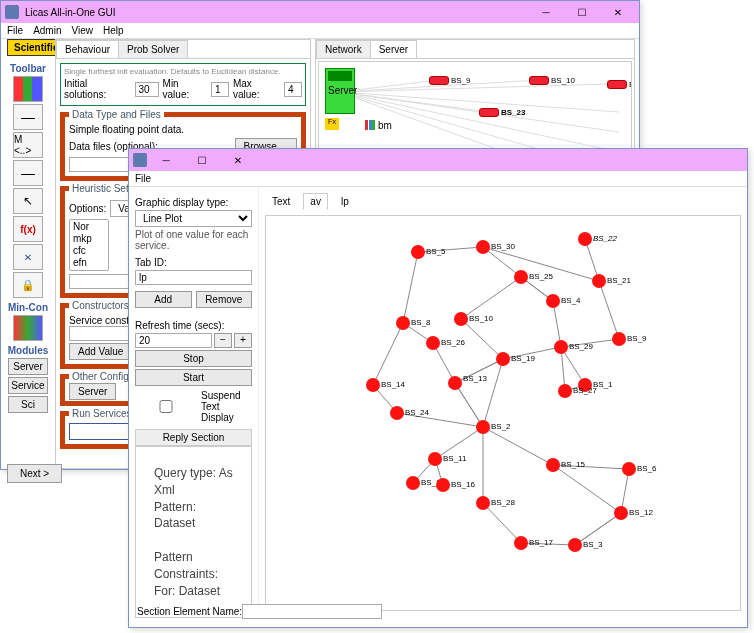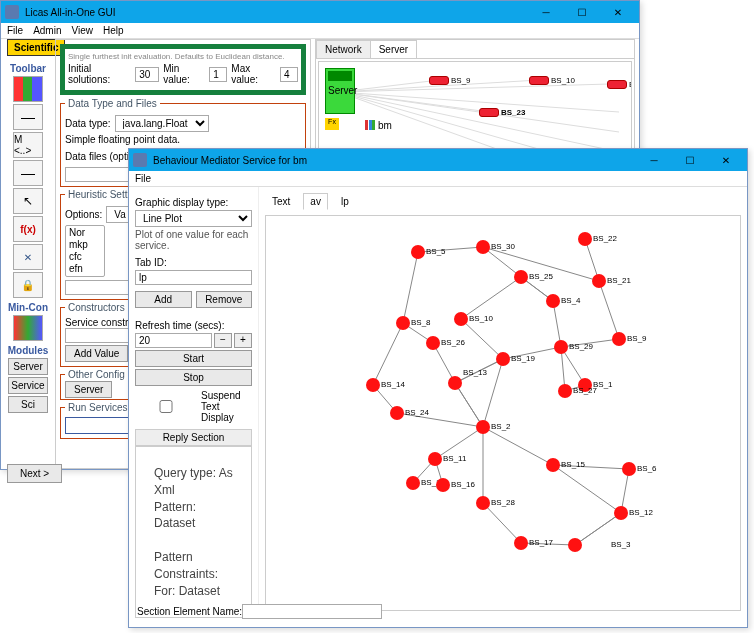--- a/index.html
+++ b/index.html
@@ -1,18 +1,18 @@
 <!DOCTYPE html>
 <html><head>
 <meta charset="utf-8">
 <style>
 *{box-sizing:border-box;margin:0;padding:0;font-family:"Segoe UI",Tahoma,sans-serif;font-size:10px}
 body{background:#fff;width:754px;height:633px;position:relative;overflow:hidden}
 .win{position:absolute;background:#fff;border:1px solid #7896c4;box-shadow:2px 2px 6px rgba(0,0,0,.15)}
-.tbar{display:flex;align-items:center;height:22px;padding:0 4px;background:#0ea5e9}
+.tbar{display:flex;align-items:center;height:22px;padding:0 4px;background:#f0abfc}
 .tbar .ico{width:14px;height:14px;background:#5a7ab0;border-radius:2px;margin-right:6px}
 .tbar .ttl{flex:1}
 .wbtn{display:flex;gap:10px;padding-right:4px}
 .wbtn span{cursor:pointer;width:26px;text-align:center}
 .menubar{display:flex;gap:10px;padding:2px 6px;border-bottom:1px solid #ddd}
 .menubar span{cursor:pointer}
 .body{position:relative;padding:4px}
 .scibtn{position:absolute;left:6px;top:0;background:#ffd400;border:1px solid #333;padding:2px 6px;font-weight:bold;color:#000}
 .tbcol{position:absolute;left:6px;top:20px;width:42px}
 .tbcol .hdr{text-align:center;font-weight:bold;margin:4px 0 2px;color:#3a5aa0}
@@ -26,21 +26,21 @@
 .tbcol .lock::before{content:"🔒";font-size:11px}
 .tbcol .cons{background:linear-gradient(90deg,#f33,#3a3,#55f)}
 .modbtn{width:40px;border:1px solid #999;background:#e9e9e9;margin:2px auto;text-align:center;padding:2px 0;cursor:pointer}
 .panel{position:absolute;left:54px;top:0;right:4px;height:430px;display:flex;gap:4px}
 .lpan{width:256px;border:1px solid #ccc}
 .rpan{flex:1;border:1px solid #ccc}
 .tabs{display:flex;border-bottom:1px solid #ccc}
 .tab{padding:3px 8px;border:1px solid #ccc;border-bottom:none;background:#fff;margin-right:-1px;cursor:pointer}
 .tab.off{background:#eee}
 .pcontent{padding:4px;font-size:9px}
-fieldset{border:1px solid #c2410c;margin:2px 0;padding:4px}
+fieldset{border:5px solid #c2410c;margin:2px 0;padding:4px}
 legend{padding:0 3px;color:#456}
 .row{display:flex;align-items:center;gap:4px;margin:2px 0}
 input[type=text],select{border:1px solid #aaa;padding:1px 3px;font-size:10px;background:#fff}
 input[type=text]{width:100%}
 .btn{border:1px solid #999;background:#e9e9e9;padding:2px 8px;cursor:pointer;text-align:center}
 .runbox{border:1px solid #3a5aa0;padding:2px;text-align:center;color:#358}
 .nextbtn{position:absolute;left:6px;top:425px;border:1px solid #999;background:#e9e9e9;padding:3px 12px}
 .netview{position:relative;height:calc(100% - 22px);border:1px solid #ccc;margin:2px;overflow:hidden}
 .srv{position:absolute;left:6px;top:6px;width:30px;height:46px;background:#3bd93b;border:1px solid #080;font-size:7px;padding:2px}
 .fx2{position:absolute;left:6px;top:56px;width:14px;height:12px;background:#ffd400;font-size:7px;text-align:center}
@@ -112,37 +112,37 @@
    <div class="hdr">Min-Con</div>
    <div class="ic cons"></div>
    <div class="hdr">Modules</div>
    <div class="modbtn">Server</div>
    <div class="modbtn">Service</div>
    <div class="modbtn">Sci</div>
   </div>
 
   <div class="panel">
    <div class="lpan">
+    <div class="tabs">
+     <div class="tab">Behaviour</div>
+     <div class="tab off">Prob Solver</div>
+    </div>
     <div class="pcontent">
-     <div style="border:5px solid #15803d;padding:3px;margin-bottom:3px">
+     <div style="border:1px solid #15803d;padding:3px;margin-bottom:3px">
       <div style="color:#888;font-size:8px">Single furthest init evaluation. Defaults to Euclidean distance.</div>
       <div class="row">
        <span>Initial solutions:</span>
                 <input type="text" style="width: 24px;" value="30">
        <span>Min value:</span>
                 <input type="text" style="width: 18px;" value="1">
        <span>Max value:</span>
                 <input type="text" style="width: 18px;" value="4">
       </div>
      </div>
      <fieldset><legend>Data Type and Files</legend>
-      <div class="row">
-                <span>Data type:</span>
-                <select><option>java.lang.Float</option></select>
-              </div>
       <div>Simple floating point data.</div>
       <div class="row" style="margin-top:3px">
                 <span style="flex:1">Data files (optional):</span>
                 <span class="btn">Browse ...</span>
               </div>
       <input type="text" style="">
      </fieldset>
      <fieldset><legend>Heuristic Settings</legend>
       <div class="row">
                 <span>Options:</span>
@@ -208,21 +208,20 @@
     </div>
    </div>
   </div>
   <div class="nextbtn btn">Next  &gt;</div>
  </div>
 </div>
 
 <div class="win w2" style="left:128px;top:148px;width:620px;height:480px">
  <div class="tbar">
   <span class="ico"></span>
-  <span class="ttl">Behaviour Mediator Service for bm</span>
   <div class="wbtn">
    <span>─</span>
    <span>☐</span>
    <span>✕</span>
   </div>
  </div>
  <div class="menubar">
       <span>File</span>
     </div>
  <div class="body2" style="height:430px">
@@ -235,22 +234,22 @@
    <div class="row" style="margin-top:4px">
     <span class="btn" style="flex:1">Add</span>
     <span class="btn" style="flex:1">Remove</span>
    </div>
    <div class="lbl" style="margin-top:10px">Refresh time (secs):</div>
    <div class="spin">
     <input type="text" value="20" style="">
     <span class="sb">−</span>
     <span class="sb">+</span>
    </div>
+   <div class="btn">Stop</div>
    <div class="btn">Start</div>
-   <div class="btn">Stop</div>
    <div class="chk">
           <input type="checkbox" style="">
           <span>Suspend Text Display</span>
         </div>
    <div class="sect">Reply Section</div>
    <div class="info" style="white-space:pre-line">Query type: As Xml
 Pattern:
 Dataset
 
 Pattern Constraints:
@@ -302,21 +301,21 @@
             <line x1="355" y1="297" x2="309" y2="329"></line>
             <line x1="255" y1="327" x2="309" y2="329"></line>
             <line x1="309" y1="329" x2="355" y2="297"></line>
           </svg>
     <div id="nodes">
             <div class="node" style="left: 145px; top: 29px;"></div>
             <div class="nlbl" style="left: 160px; top: 31px;">BS_5</div>
             <div class="node" style="left: 210px; top: 24px;"></div>
             <div class="nlbl" style="left: 225px; top: 26px;">BS_30</div>
             <div class="node" style="left: 312px; top: 16px;"></div>
-            <div class="nlbl" style="left: 327px; top: 18px;">BS_22</div>
+            <div class="nlbl" style="left: 327px; top: 18px; font-style: italic;">BS_22</div>
             <div class="node" style="left: 248px; top: 54px;"></div>
             <div class="nlbl" style="left: 263px; top: 56px;">BS_25</div>
             <div class="node" style="left: 326px; top: 58px;"></div>
             <div class="nlbl" style="left: 341px; top: 60px;">BS_21</div>
             <div class="node" style="left: 280px; top: 78px;"></div>
             <div class="nlbl" style="left: 295px; top: 80px;">BS_4</div>
             <div class="node" style="left: 130px; top: 100px;"></div>
             <div class="nlbl" style="left: 145px; top: 102px;">BS_8</div>
             <div class="node" style="left: 188px; top: 96px;"></div>
             <div class="nlbl" style="left: 203px; top: 98px;">BS_10</div>
@@ -324,21 +323,21 @@
             <div class="nlbl" style="left: 175px; top: 122px;">BS_26</div>
             <div class="node" style="left: 230px; top: 136px;"></div>
             <div class="nlbl" style="left: 245px; top: 138px;">BS_19</div>
             <div class="node" style="left: 288px; top: 124px;"></div>
             <div class="nlbl" style="left: 303px; top: 126px;">BS_29</div>
             <div class="node" style="left: 346px; top: 116px;"></div>
             <div class="nlbl" style="left: 361px; top: 118px;">BS_9</div>
             <div class="node" style="left: 100px; top: 162px;"></div>
             <div class="nlbl" style="left: 115px; top: 164px;">BS_14</div>
             <div class="node" style="left: 182px; top: 160px;"></div>
-            <div class="nlbl" style="left: 197px; top: 152px;">BS_13</div>
+            <div class="nlbl" style="left: 197px; top: 158px;">BS_13</div>
             <div class="node" style="left: 312px; top: 162px;"></div>
             <div class="nlbl" style="left: 327px; top: 164px;">BS_1</div>
             <div class="node" style="left: 292px; top: 168px;"></div>
             <div class="nlbl" style="left: 307px; top: 170px;">BS_27</div>
             <div class="node" style="left: 124px; top: 190px;"></div>
             <div class="nlbl" style="left: 139px; top: 192px;">BS_24</div>
             <div class="node" style="left: 210px; top: 204px;"></div>
             <div class="nlbl" style="left: 225px; top: 206px;">BS_2</div>
             <div class="node" style="left: 162px; top: 236px;"></div>
             <div class="nlbl" style="left: 177px; top: 238px;">BS_11</div>
@@ -350,21 +349,21 @@
             <div class="nlbl" style="left: 155px; top: 262px;">BS_18</div>
             <div class="node" style="left: 170px; top: 262px;"></div>
             <div class="nlbl" style="left: 185px; top: 264px;">BS_16</div>
             <div class="node" style="left: 210px; top: 280px;"></div>
             <div class="nlbl" style="left: 225px; top: 282px;">BS_28</div>
             <div class="node" style="left: 348px; top: 290px;"></div>
             <div class="nlbl" style="left: 363px; top: 292px;">BS_12</div>
             <div class="node" style="left: 248px; top: 320px;"></div>
             <div class="nlbl" style="left: 263px; top: 322px;">BS_17</div>
             <div class="node" style="left: 302px; top: 322px;"></div>
-            <div class="nlbl" style="left: 317px; top: 324px; padding-left: 28px;">BS_3</div>
+            <div class="nlbl" style="left: 317px; top: 324px;">BS_3</div>
           </div>
    </div>
   </div>
  </div>
  <div class="seclabel">
   <span>Section Element Name:</span>
   <input type="text" style="">
  </div>
 </div>
 

